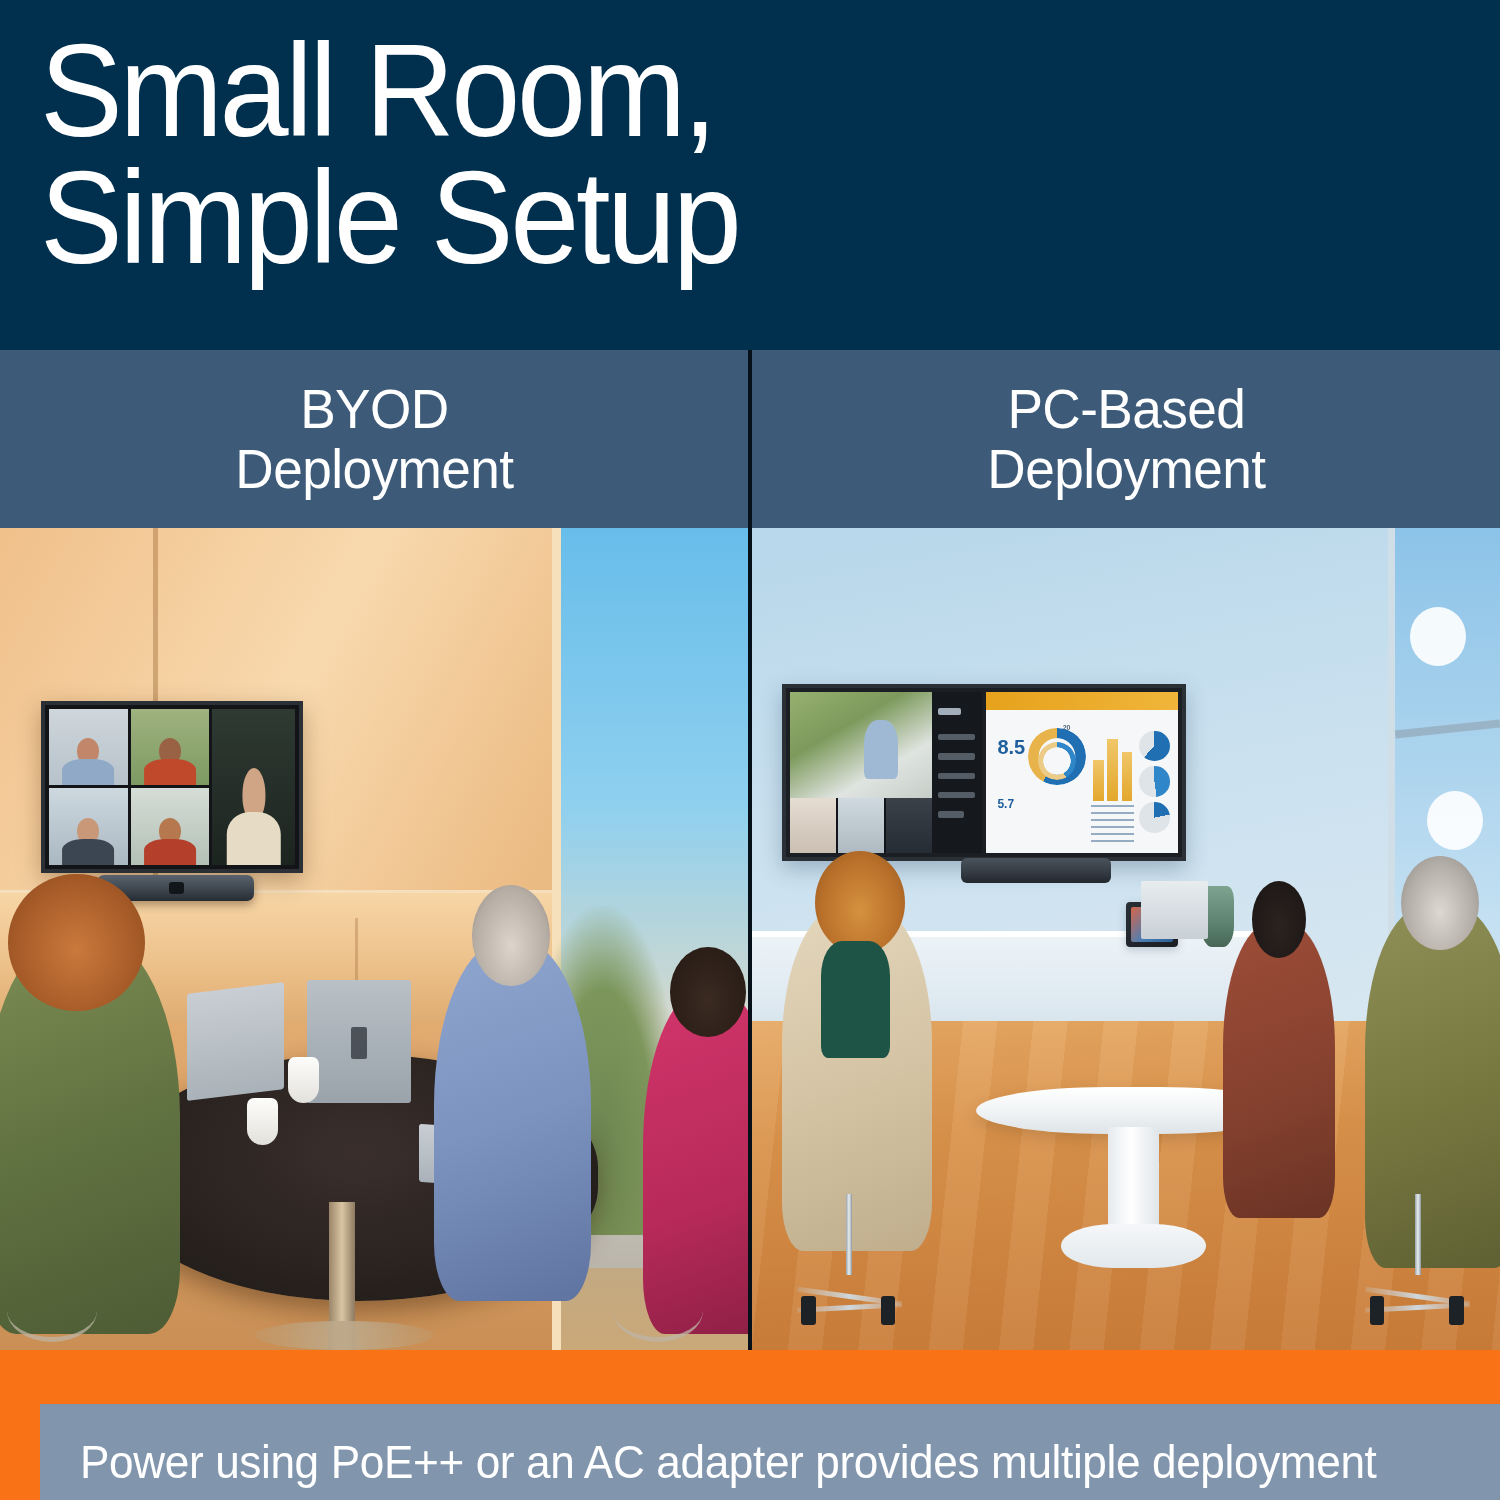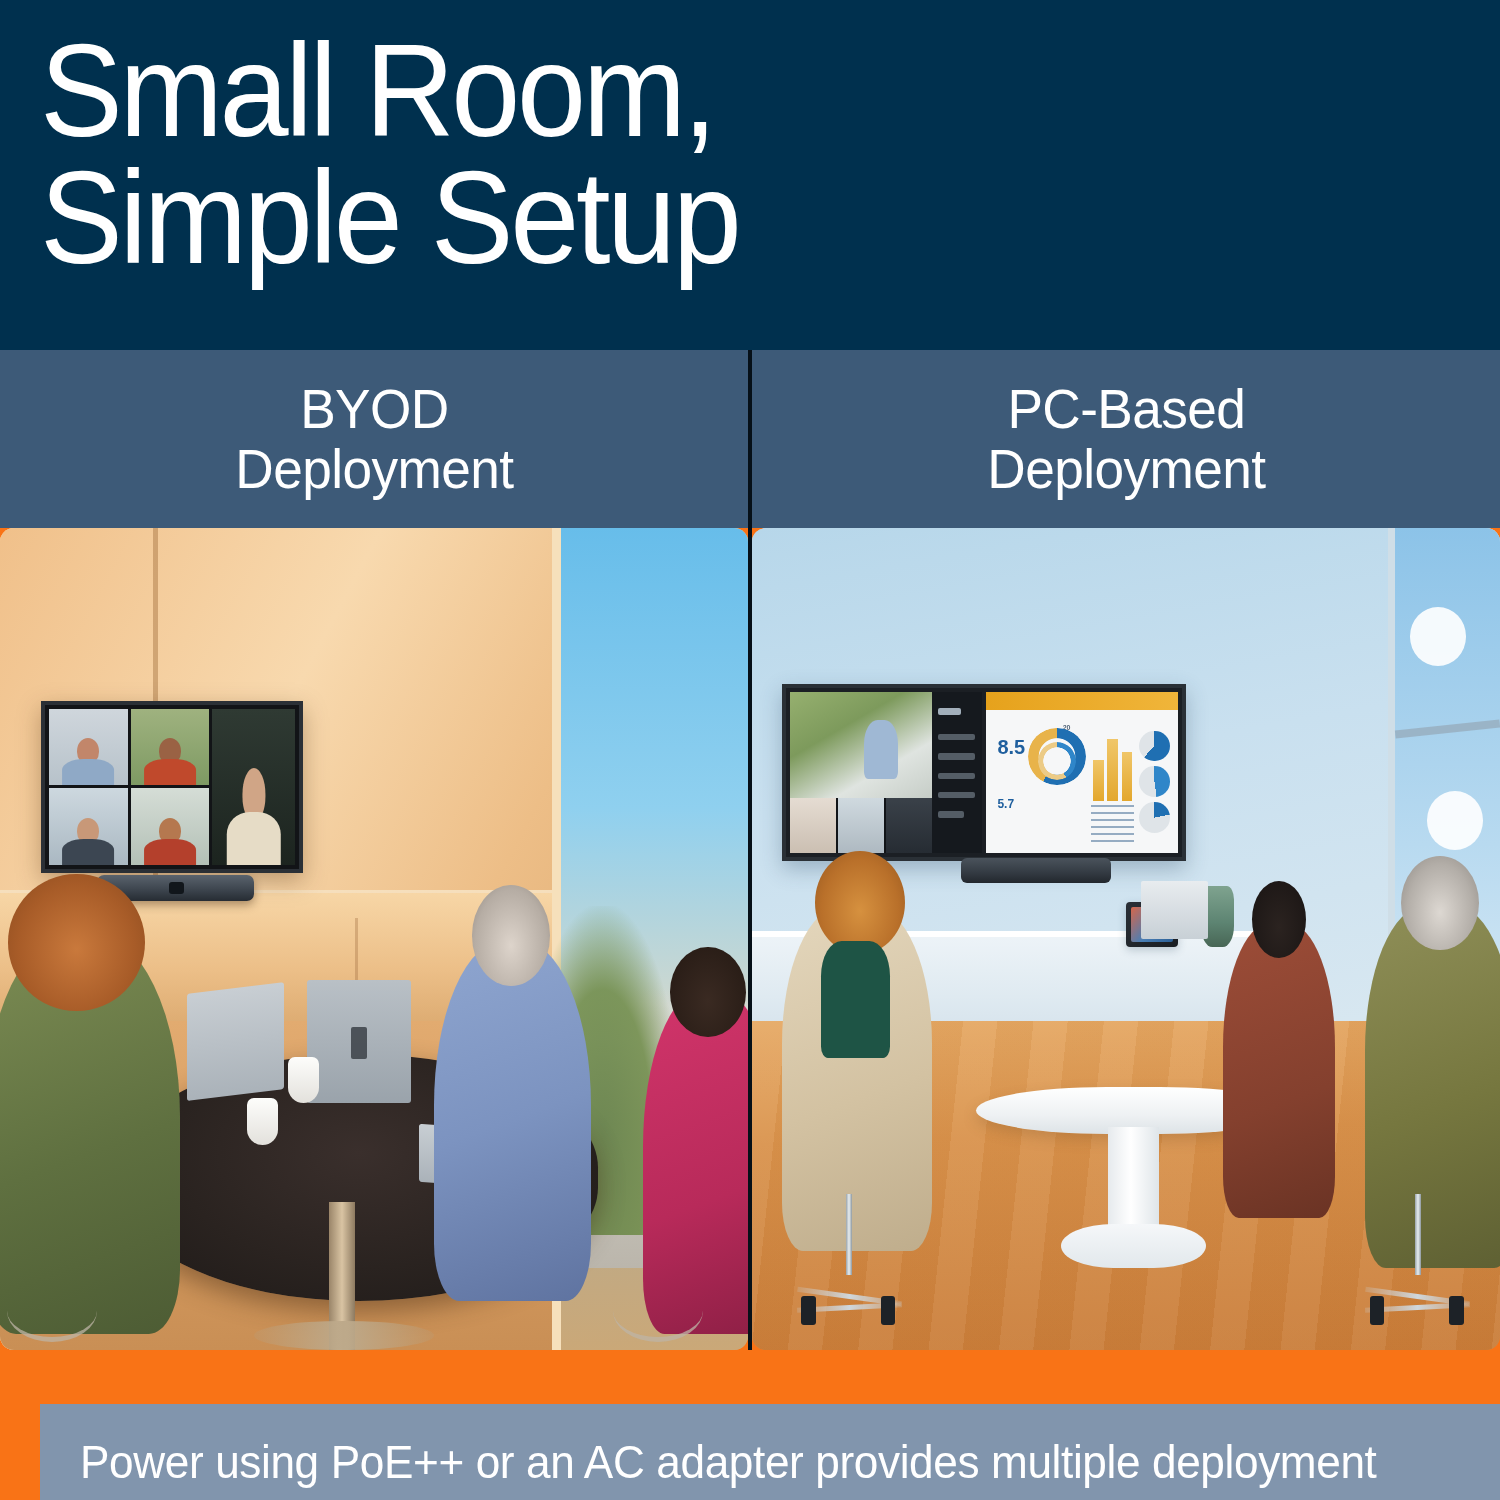--- a/index.html
+++ b/index.html
@@ -75,21 +75,20 @@
     position: absolute;
     left: 0; top: 528px;
     width: 1500px;
     height: 822px;
     display: flex;
   }
   .photo {
     position: relative;
     flex: 1 1 50%;
     overflow: hidden;
-    border-radius: 14px;
   }
   .photo-divider {
     width: 4px;
     flex: 0 0 4px;
     background: #061018;
   }
 
   
   .byod-scene {
     position: absolute; inset: 0;

